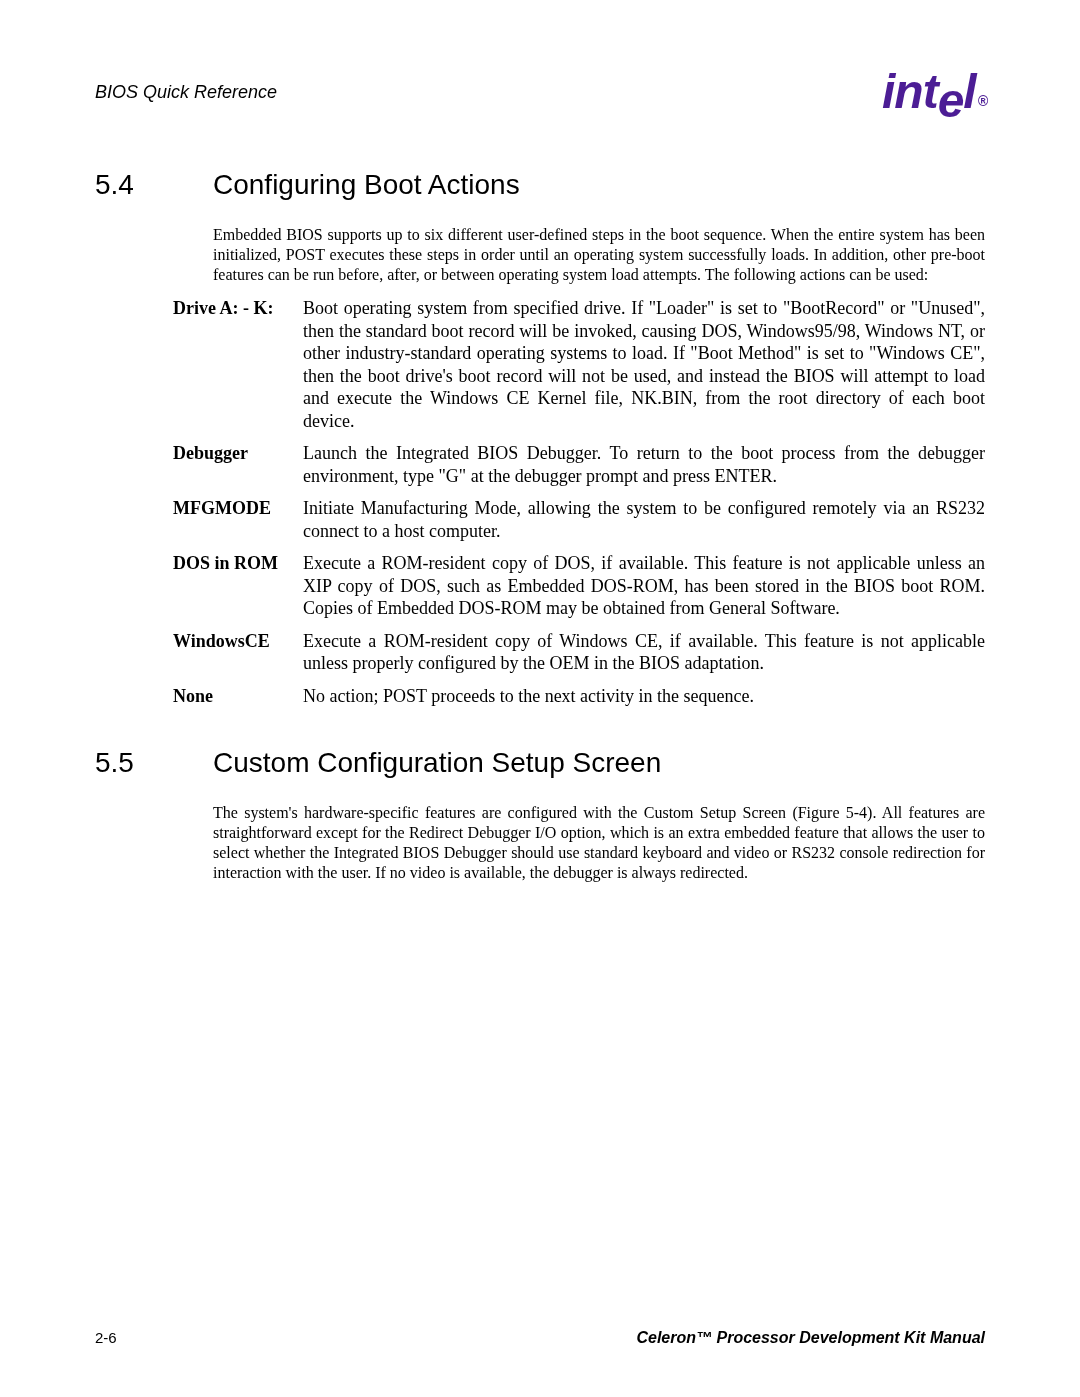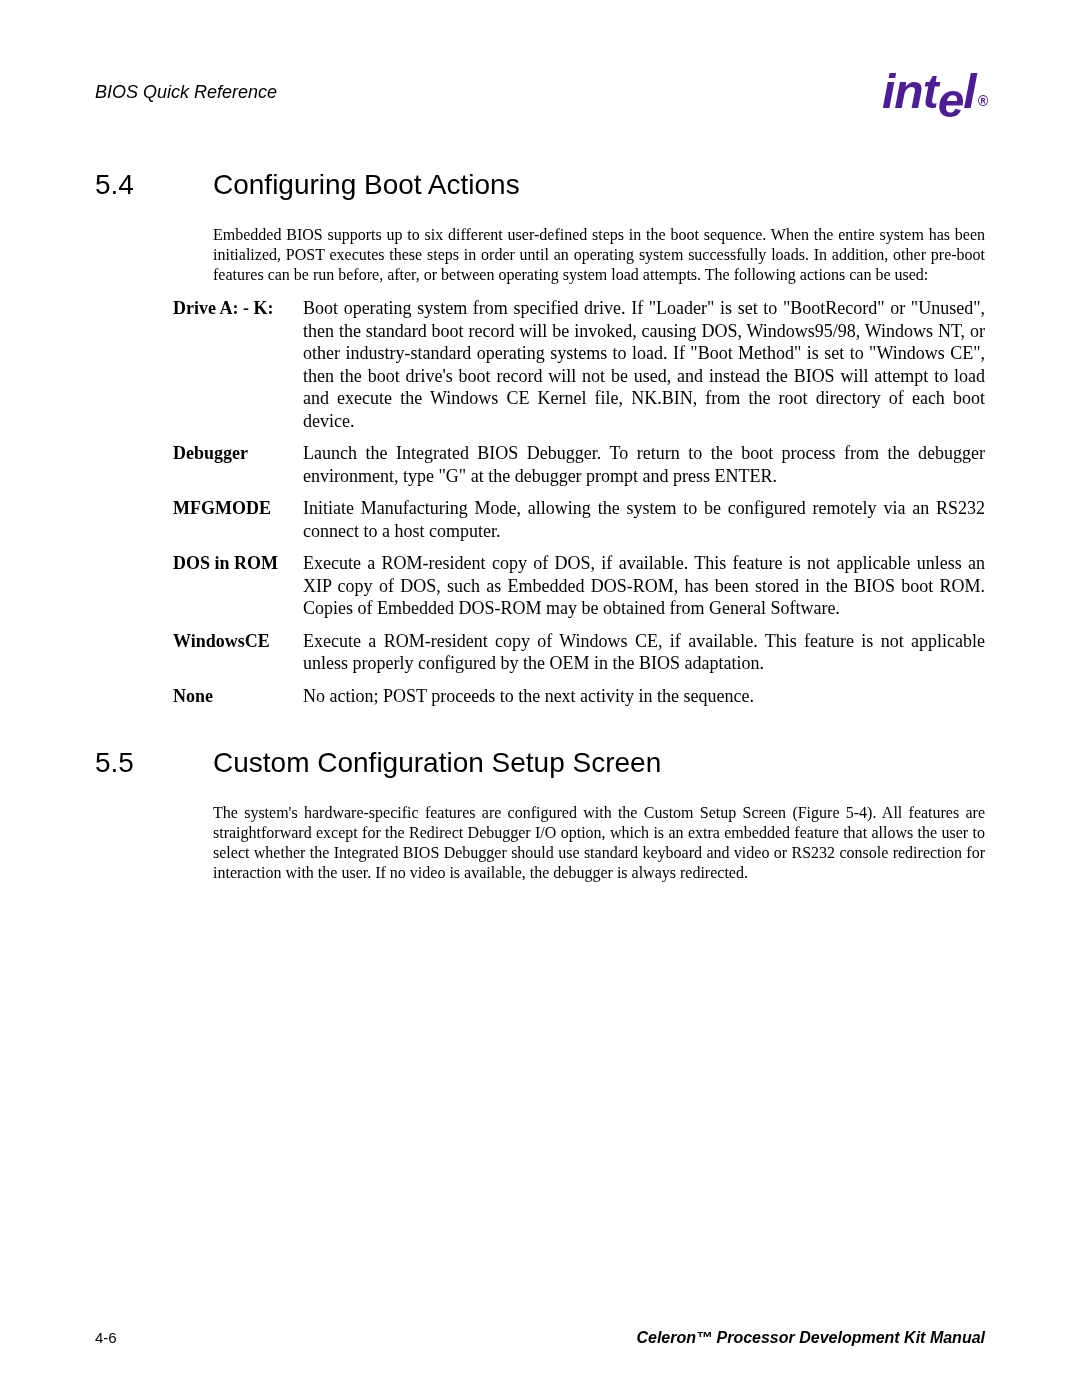--- a/index.html
+++ b/index.html
@@ -163,17 +163,17 @@
 
   <div class="section">
     <div class="section-heading">
       <div class="section-number">5.5</div>
       <div class="section-title">Custom Configuration Setup Screen</div>
     </div>
     <p class="body-text">The system's hardware-specific features are configured with the Custom Setup Screen (Figure 5-4). All features are straightforward except for the Redirect Debugger I/O option, which is an extra embedded feature that allows the user to select whether the Integrated BIOS Debugger should use standard keyboard and video or RS232 console redirection for interaction with the user. If no video is available, the debugger is always redirected.</p>
   </div>
 
   <div class="footer">
-    <div class="page-number">4-6</div>
+    <div class="page-number">2-6</div>
     <div class="footer-title">Celeron™ Processor Development Kit Manual</div>
   </div>
 
 </div>
 
 </body></html>

